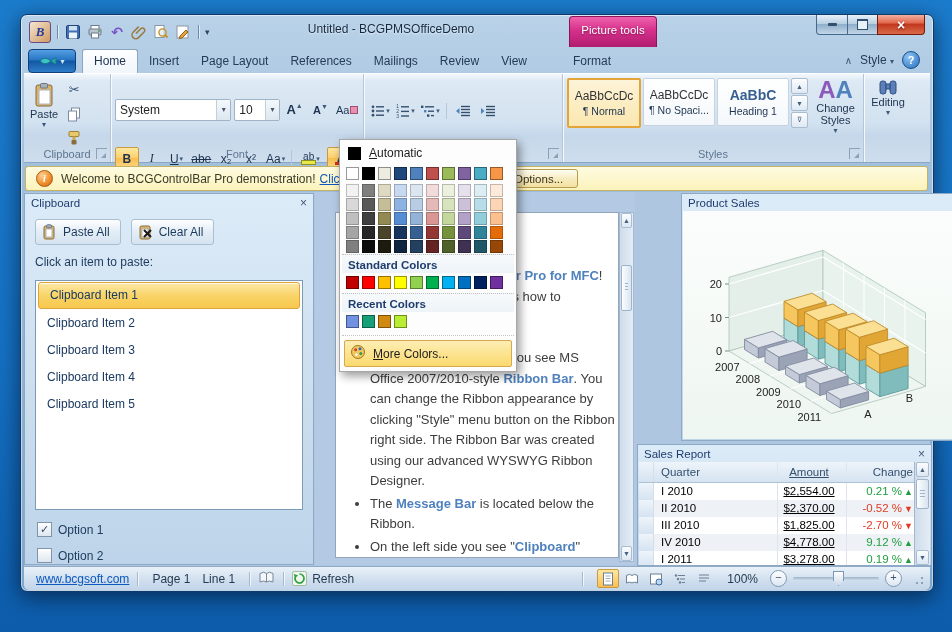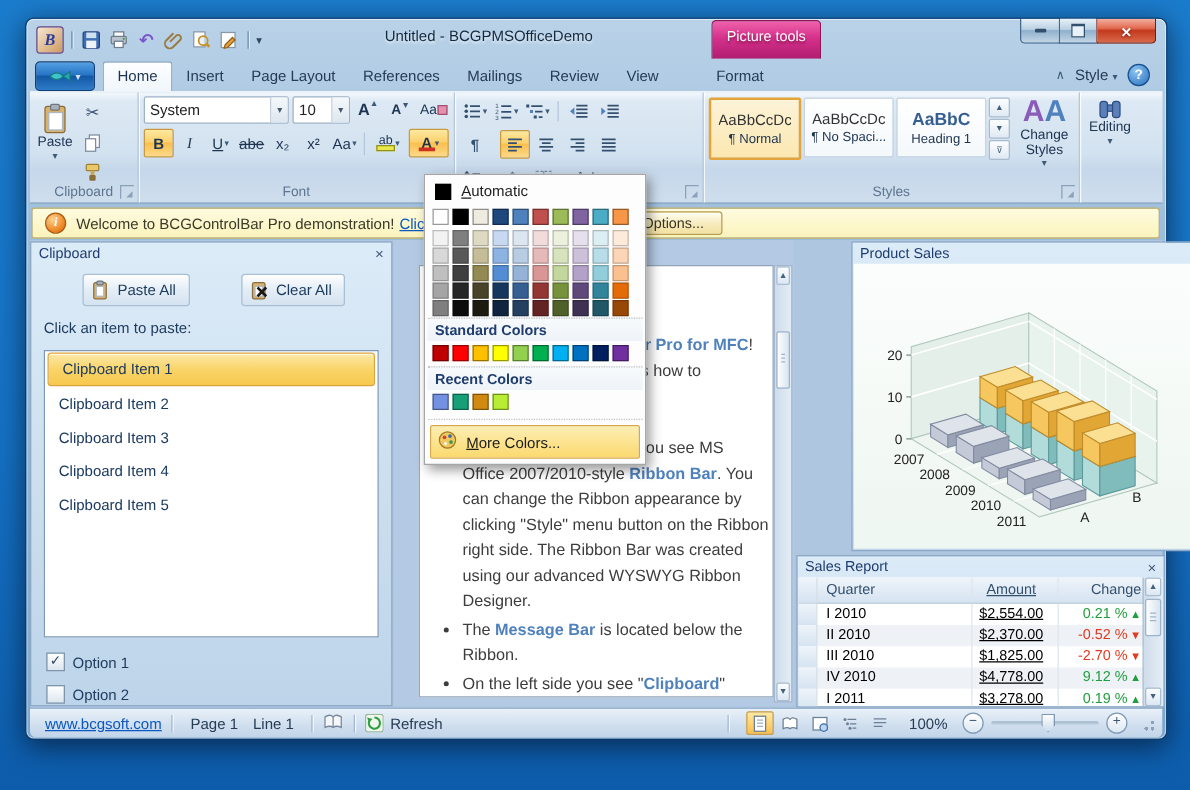--- a/index.html
+++ b/index.html
@@ -53,21 +53,21 @@
   .rg-label{position:absolute;bottom:2px;left:0;right:0;text-align:center;font-size:11px;color:#5d7590;}
   .launcher{position:absolute;bottom:3px;right:3px;width:10px;height:10px;border-left:1px solid #7a93ad;border-top:1px solid #7a93ad;opacity:.8;}
   .launcher::after{content:"";position:absolute;right:1px;bottom:1px;width:0;height:0;border-left:5px solid transparent;border-bottom:5px solid #7a93ad;}
   .bigbtn{display:flex;flex-direction:column;align-items:center;justify-content:flex-start;font-size:11px;color:#1d3350;padding-top:4px;}
   .bigbtn .arr{font-size:8px;color:#3c5a78;}
   .sbtn{width:22px;height:21px;border:1px solid transparent;border-radius:2px;display:inline-flex;align-items:center;justify-content:center;font-size:12px;color:#1d3350;}
   .sbtn.on{background:linear-gradient(180deg,#fee9a0,#fcd06e 45%,#fbbf4e 50%,#fdd98a 100%);border-color:#c architecture;border-color:#c89b42;}
   .combo{height:20px;background:#fff;border:1px solid #9fb2c6;border-radius:2px;display:inline-flex;align-items:center;font-size:12px;color:#222;}
   .combo .val{flex:1;padding:0 4px;white-space:nowrap;overflow:hidden;}
   .combo .drop{width:13px;height:100%;border-left:1px solid #c3d0dc;display:flex;align-items:center;justify-content:center;font-size:8px;color:#46586c;background:linear-gradient(180deg,#f4f8fb,#dde7f0);}
-  .frow{display:flex;align-items:center;gap:1px;padding:2px 4px;}
+  .frow{display:flex;align-items:center;gap:1px;padding:2px 4px;margin-top:22px;}
   .glyph-b{font-weight:bold;} .glyph-i{font-style:italic;font-family:"Liberation Serif",serif;}
   .glyph-u{text-decoration:underline;} .glyph-s{text-decoration:line-through;}
   .ubar{display:inline-block;width:13px;height:3px;margin-top:-2px;}
   .stylesbox{display:flex;gap:2px;padding:4px 2px 0 4px;}
   .stitem{width:70px;height:46px;background:linear-gradient(180deg,#fff,#f4f8fb);border:1px solid #c6d4e2;border-radius:2px;
     display:flex;flex-direction:column;align-items:center;justify-content:center;gap:2px;}
   .stitem.sel{border:2px solid #e3a53a;background:linear-gradient(180deg,#fdf3d8,#fbe7b0);}
   .stprev{font-size:12px;color:#333;white-space:nowrap;overflow:hidden;max-width:64px;}
   .stprev.heading{font-size:14px;font-weight:bold;color:#365f91;}
   .stname{font-size:10.5px;color:#1d3350;white-space:nowrap;overflow:hidden;max-width:66px;}
@@ -84,21 +84,21 @@
   .optbtn{position:absolute;left:473px;top:2px;height:17px;padding:0 14px;border:1px solid #b69b52;border-radius:3px;
     background:linear-gradient(180deg,#fffdf2,#f7ecc0 50%,#f2e1a0);font-size:11.5px;color:#3a3422;display:flex;align-items:center;}
   
   .main{position:absolute;left:3px;right:3px;top:177px;bottom:24px;background:#afc6e0;}
   .pane{position:absolute;border:1px solid #8ea9c6;background:linear-gradient(180deg,#dcebf8 0%,#cadded 60%,#bdd4ea 100%);}
   .pane-hd{height:17px;display:flex;align-items:center;padding:0 6px;font-size:11.5px;color:#1e3c6e;}
   .pane-x{margin-left:auto;color:#44597a;font-size:12px;line-height:12px;}
   .clip-pane{left:0;top:1px;width:288px;height:370px;}
   .cp-btns{display:flex;gap:10px;padding:8px 0 0 10px;}
   .cpbtn{height:24px;padding:0 10px 0 6px;border:1px solid #a9bfd4;border-radius:3px;font-size:12px;color:#1c3a5c;
-    background:linear-gradient(180deg,#fefeff,#e3edf6 50%,#d5e3f0);display:flex;align-items:center;gap:5px;margin-left:31px;}
+    background:linear-gradient(180deg,#fefeff,#e3edf6 50%,#d5e3f0);display:flex;align-items:center;gap:5px;}
   .cp-hint{font-size:12px;color:#1c3a5c;padding:10px 0 4px 10px;}
   .listbox{position:absolute;left:10px;right:10px;top:86px;height:228px;background:#fff;border:1px solid #7d99b8;}
   .li{height:27px;line-height:27px;padding-left:11px;font-size:12px;color:#1b3a60;white-space:nowrap;}
   .li.sel{background:linear-gradient(180deg,#fce9a8,#f9d468 50%,#f7c84e);border:1px solid #dca43e;border-radius:3px;
     margin:1px 2px;height:25px;line-height:25px;box-shadow:inset 0 1px 0 rgba(255,255,255,.7);}
   .cp-opts{position:absolute;left:12px;top:328px;display:flex;flex-direction:column;gap:11px;}
   .opt{display:flex;align-items:center;gap:6px;font-size:12px;color:#1c3a5c;}
   .cbx{width:13px;height:13px;border:1px solid #8095aa;background:linear-gradient(180deg,#fff,#dde6ee);display:inline-flex;align-items:center;justify-content:center;font-size:11px;color:#2c4a66;font-weight:bold;line-height:11px;}
   
   .doc{position:absolute;left:291px;top:0;width:320px;height:373px;background:#b4cae4;}

